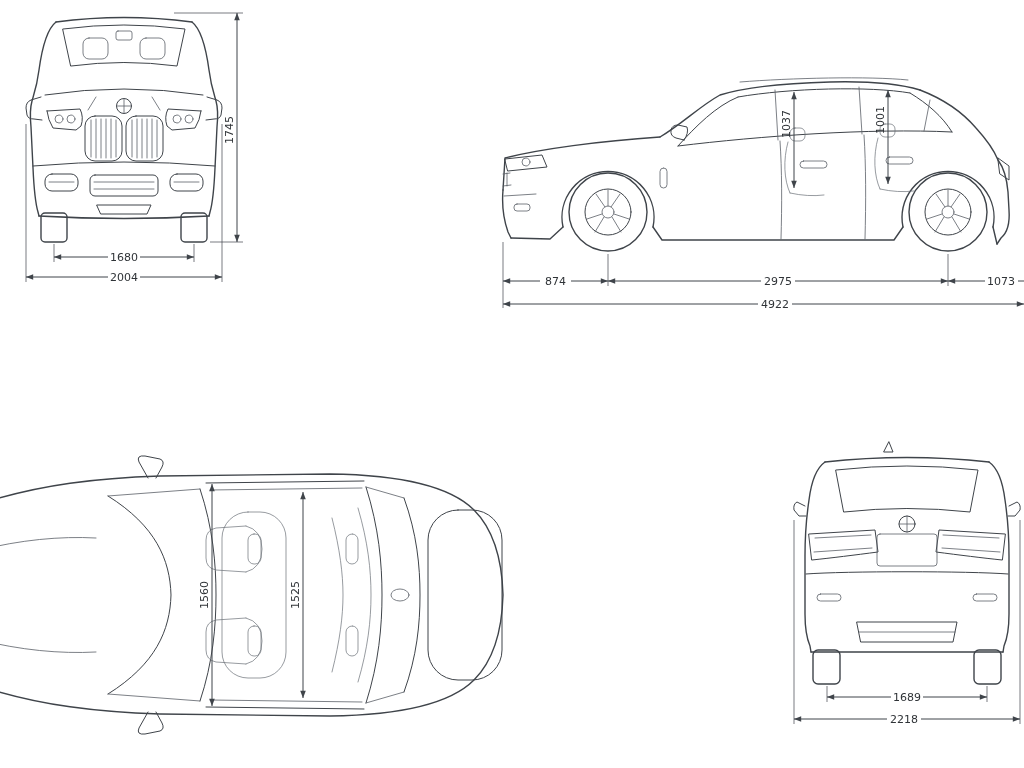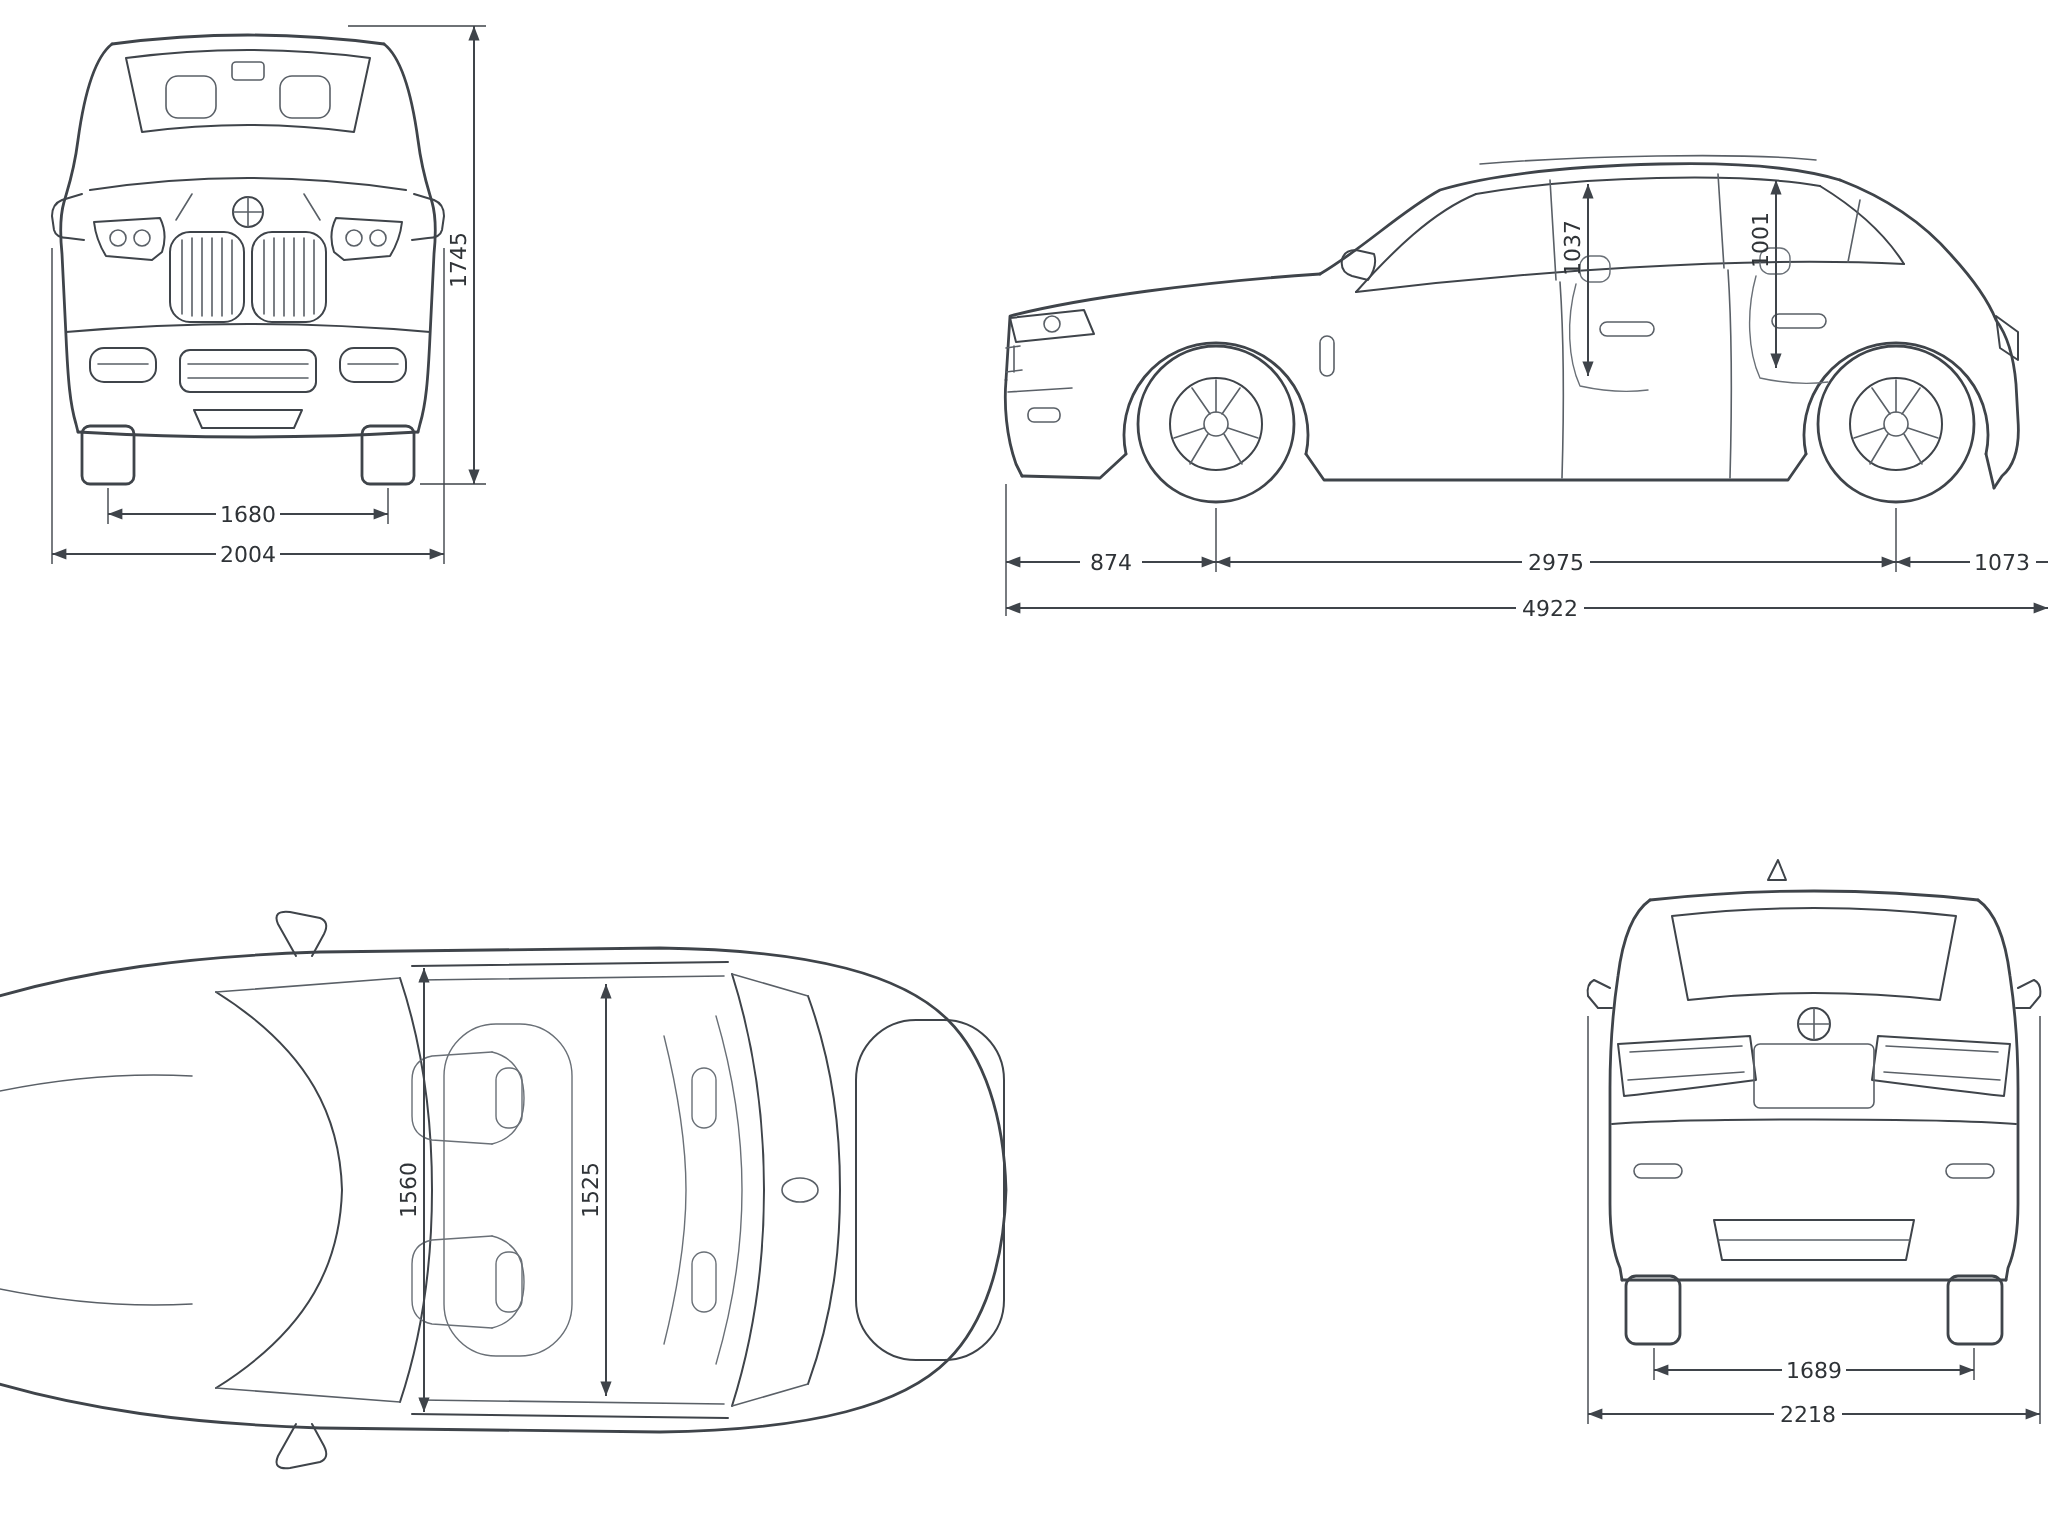--- a/index.html
+++ b/index.html
@@ -216,21 +216,21 @@
     <path class="dim" d="M 212 32 L 212 254" marker-start="url(#ah)" marker-end="url(#ah)"></path>
     <text class="lbl" x="204" y="143" dy="0.35em" transform="rotate(-90 204 143)">1560</text>
   </g>
   <g>
     <path class="dim" d="M 303 40 L 303 246" marker-start="url(#ah)" marker-end="url(#ah)"></path>
     <text class="lbl" x="295" y="143" dy="0.35em" transform="rotate(-90 295 143)">1525</text>
   </g>
 </svg>
 </div>
 
-<div class="view" style="left:785px;top:416px;">
+<div class="view" style="left:785px;top:428px;">
 <svg width="239" height="300" viewBox="0 0 239 300">
   <g>
     <path class="m" d="M 99 24 L 108 24 L 104 14 Z"></path>
     <path class="o" d="M 40 34 Q 122 25 204 34"></path>
     <path class="o" d="M 40 34 C 30 41 26 56 24 72 C 21 92 20 108 20 128 L 20 186 C 20 202 22 211 25 218 L 26 224"></path>
     <path class="o" d="M 204 34 C 214 41 218 56 220 72 C 223 92 224 108 224 128 L 224 186 C 224 202 222 211 219 218 L 218 224"></path>
     <path class="o" d="M 26 224 L 218 224"></path>
     <path class="m" d="M 51 42 Q 122 34 193 42 L 185 84 Q 122 77 59 84 Z"></path>
     <path class="m" d="M 20 78 L 12 74 Q 8 76 9 82 L 14 88 L 21 88"></path>
     <path class="m" d="M 224 78 L 232 74 Q 236 76 235 82 L 230 88 L 223 88"></path>

